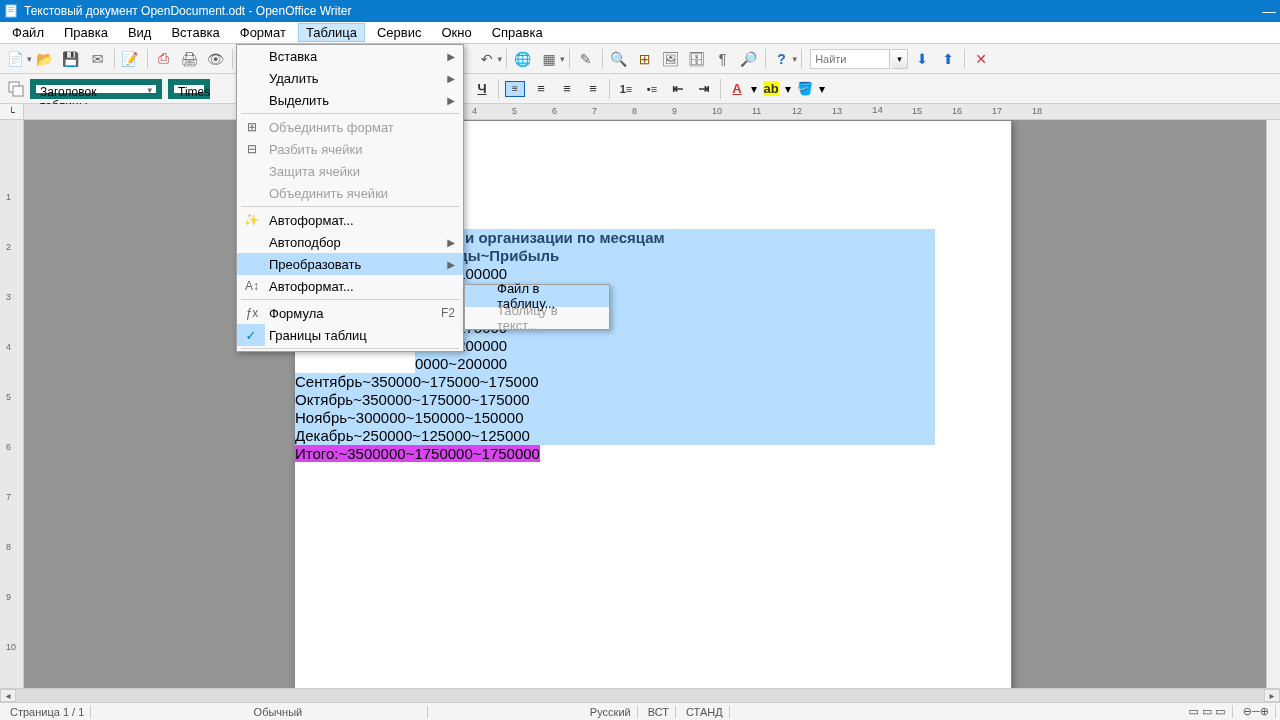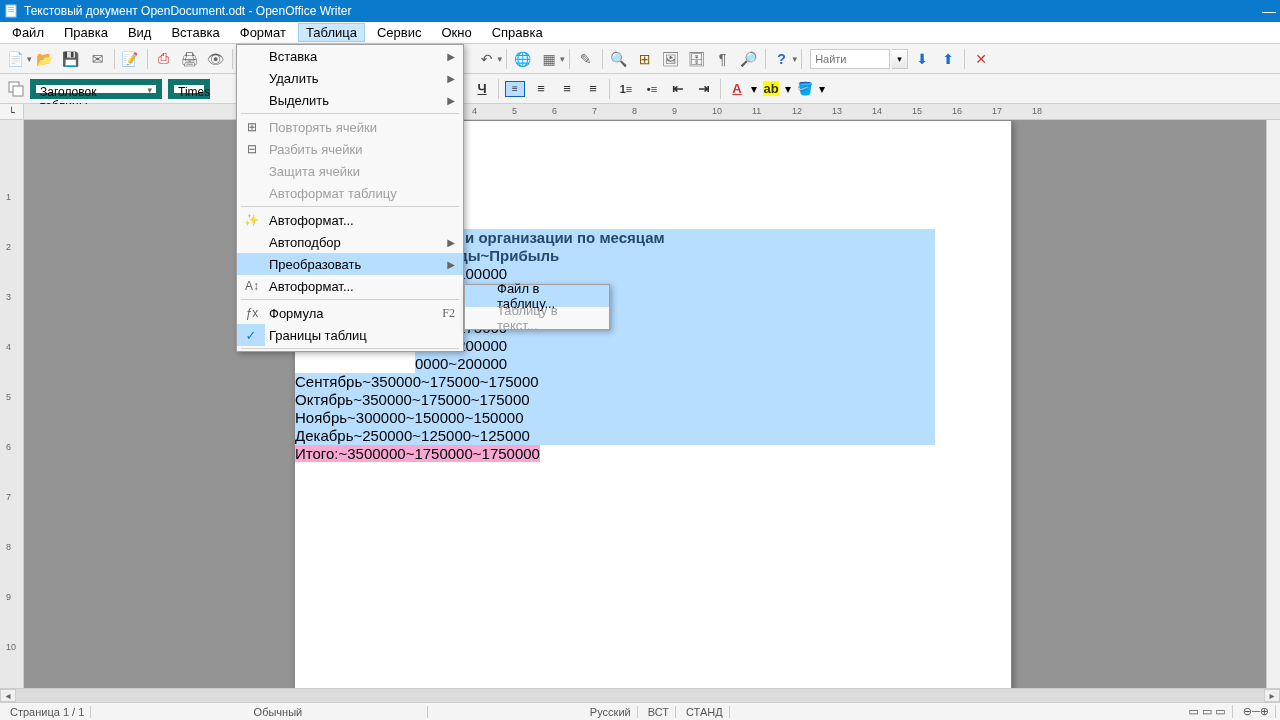--- a/index.html
+++ b/index.html
@@ -36,30 +36,30 @@
 
 .workspace { position: relative; height: 624px; background: #949494; display: flex; }
 .vruler { width: 24px; background: #e8e8e8; border-right: 1px solid #ccc; position: relative; font-size: 9px; color: #666; }
 .vruler .vt { position: absolute; left: 6px; }
 .canvas { flex: 1; position: relative; overflow: hidden; }
 .page { position: absolute; left: 270px; top: 0; width: 718px; height: 700px; background: #fff; border: 1px solid #888; box-shadow: 2px 2px 6px rgba(0,0,0,.3); padding: 108px 0 0 0; }
 .page .heading { font-weight: bold; color: #25486e; font-size: 15px; }
 .sel-wrap { position: absolute; left: 0; top: 108px; width: 640px; }
 .sel-wrap .line { font-family: "Times New Roman", serif; font-size: 15px; line-height: 18px;}
 .sel-bg { background: #b7ddff; }
-.sel-last { background: #f9a8d4; display:inline; }
+.sel-last { background: #d946ef; display:inline; }
 
 
 .dropdown { position: absolute; background: #f8f8f8; border: 1px solid #a0a0a0; box-shadow: 2px 2px 6px rgba(0,0,0,.3); z-index: 100; font-size: 13px; }
 .dropdown.main { left: 236px; top: 44px; width: 228px; }
 .dropdown .dd-item { height: 22px; display: flex; align-items: center; padding: 0 8px 0 32px; position: relative; cursor: pointer; color: #000; }
 .dropdown .dd-item.disabled { color: #a0a0a0; }
 .dropdown .dd-item.highlighted { background: #b7ddff; }
 .dropdown .dd-item .arrow { margin-left: auto; font-size: 10px; color: #666; }
-.dropdown .dd-item .shortcut { margin-left: auto; color: #666; font-size: 12px; font-family: Liberation Serif, serif; }
+.dropdown .dd-item .shortcut { margin-left: auto; color: #666; font-size: 12px; }
 .dropdown .dd-sep { height: 1px; background: #d0d0d0; margin: 2px 4px; }
 .dropdown .dd-icon { position: absolute; left: 6px; width: 18px; height: 18px; display: flex; align-items: center; justify-content: center; font-size: 12px; color: #666; }
 .dropdown .dd-check { position: absolute; left: 0; top:0; width: 28px; height: 22px; background: #b7ddff; display:flex;align-items:center;justify-content:center; color:#0a7bcc; font-size:13px;}
 .dropdown.sub { left: 464px; top: 284px; width: 146px; }
 
 .statusbar { height: 18px; position: absolute; bottom: 0; left: 0; right: 0; background: #f4f4f4; border-top: 1px solid #ccc; display: flex; align-items: center; font-size: 11px; color: #555; padding: 0 4px; gap: 4px; }
 .statusbar .sb-cell { padding: 0 6px; border-right: 1px solid #ccc; }
 .statusbar .sb-spacer { flex: 1; }
 .scrollbar-h { position: absolute; bottom: 18px; left: 0; right: 0; height: 14px; background: #f0f0f0; border-top: 1px solid #ccc; display:flex; }
 .scrollbar-h .arrow-btn { width: 16px; display:flex;align-items:center;justify-content:center; font-size:10px; color:#666; border:1px solid #ccc; }
@@ -188,21 +188,21 @@
       <span class="tick" style="left: 448px;">4</span>
       <span class="tick" style="left: 488px;">5</span>
       <span class="tick" style="left: 528px;">6</span>
       <span class="tick" style="left: 568px;">7</span>
       <span class="tick" style="left: 608px;">8</span>
       <span class="tick" style="left: 648px;">9</span>
       <span class="tick" style="left: 688px;">10</span>
       <span class="tick" style="left: 728px;">11</span>
       <span class="tick" style="left: 768px;">12</span>
       <span class="tick" style="left: 808px;">13</span>
-      <span class="tick" style="left: 848px;">14</span>
+      <span class="tick" style="left: 848px; font-family: Liberation Mono, monospace;">14</span>
       <span class="tick" style="left: 888px;">15</span>
       <span class="tick" style="left: 928px;">16</span>
       <span class="tick" style="left: 968px;">17</span>
       <span class="tick" style="left: 1008px;">18</span>
     </div>
 </div>
 
 <div class="workspace">
   <div class="vruler" id="vruler">
       <span class="vt" style="top: 72px;">1</span>
@@ -271,31 +271,31 @@
       <span>Удалить</span>
       <span class="arrow">▶</span>
     </div>
     <div class="dd-item">
       <span>Выделить</span>
       <span class="arrow">▶</span>
     </div>
     <div class="dd-sep"></div>
     <div class="dd-item disabled">
       <span class="dd-icon">⊞</span>
-      <span>Повторять ячейки</span>
+      <span>Объединить формат</span>
     </div>
     <div class="dd-item disabled">
       <span class="dd-icon">⊟</span>
       <span>Разбить ячейки</span>
     </div>
     <div class="dd-item disabled">
       <span>Защита ячейки</span>
     </div>
     <div class="dd-item disabled">
-      <span>Автоформат таблицу</span>
+      <span>Объединить ячейки</span>
     </div>
     <div class="dd-sep"></div>
     <div class="dd-item">
       <span class="dd-icon">✨</span>
       <span>Автоформат...</span>
     </div>
     <div class="dd-item">
       <span>Автоподбор</span>
       <span class="arrow">▶</span>
     </div>

